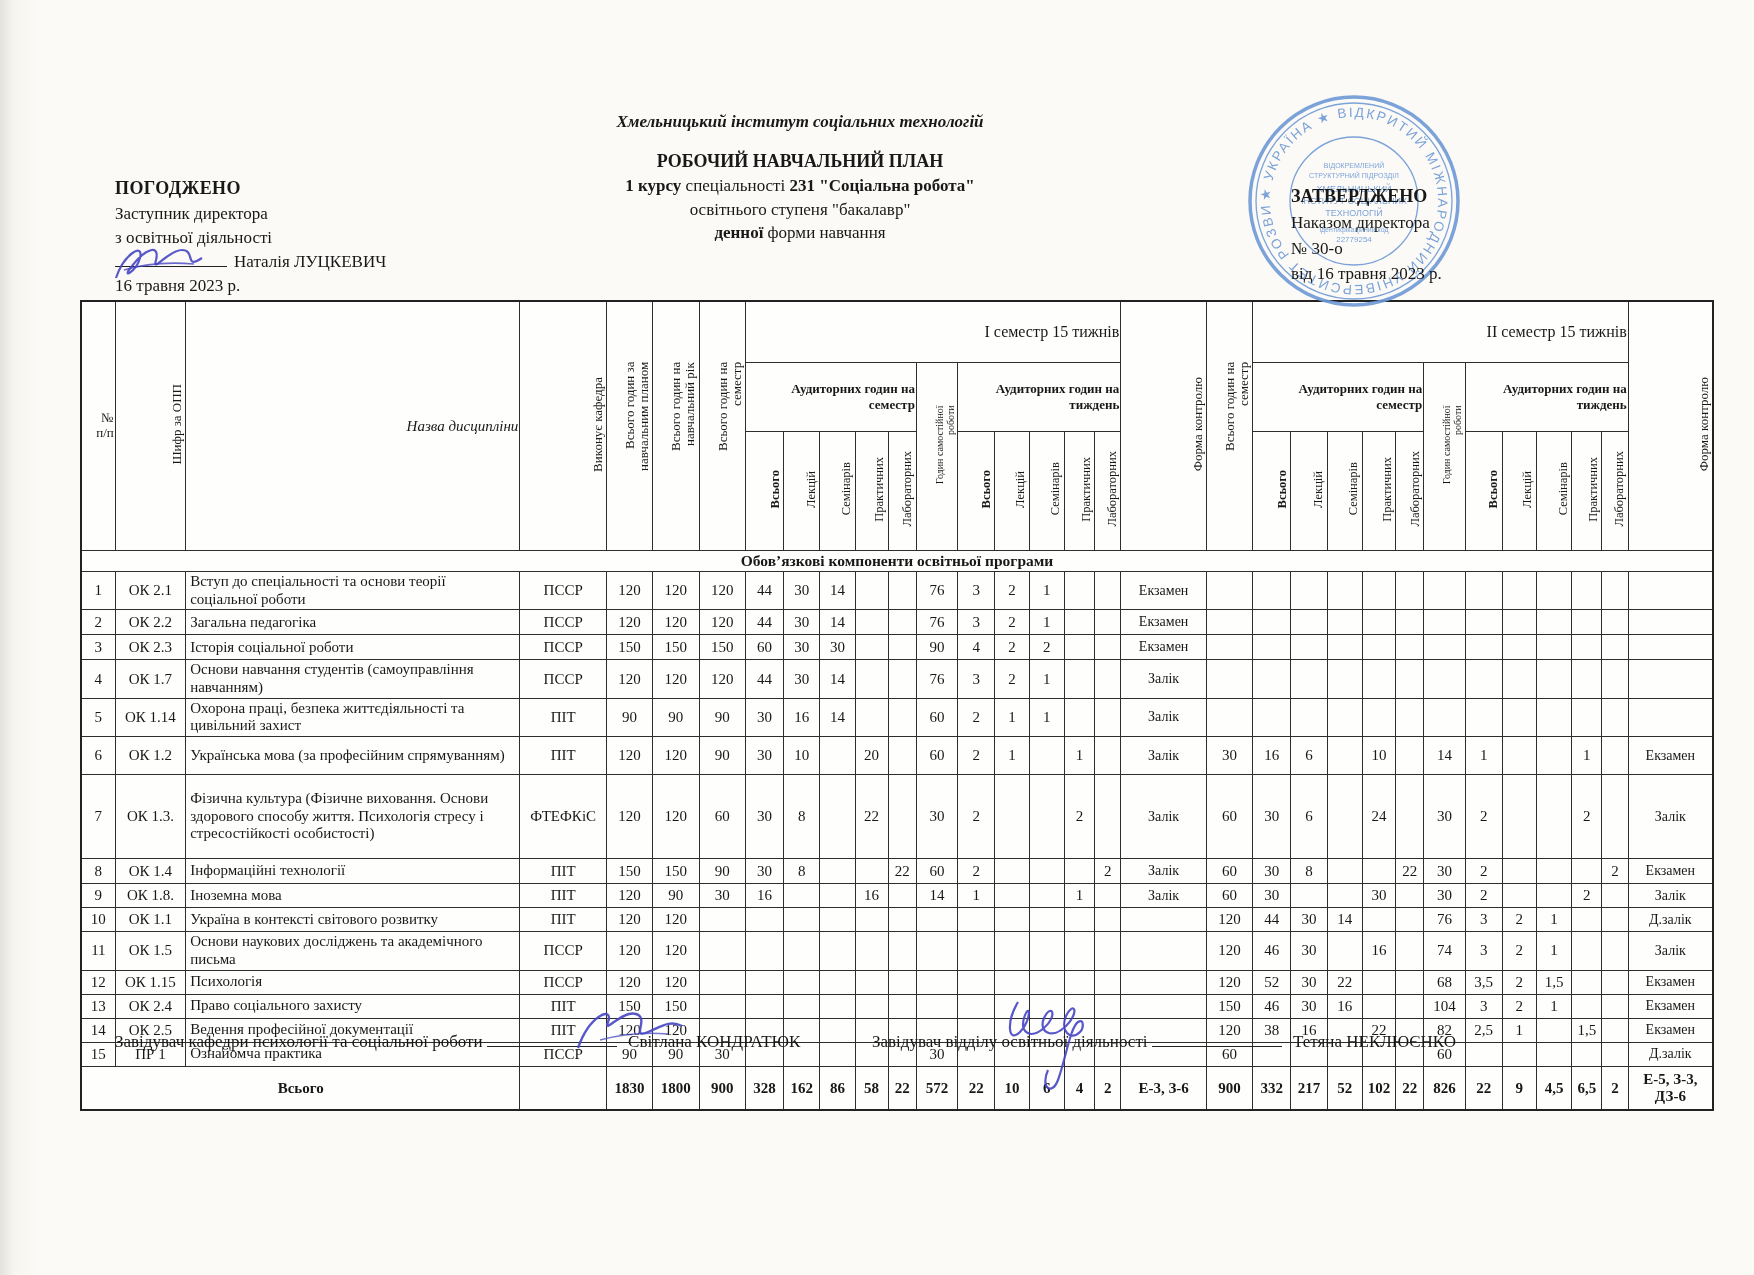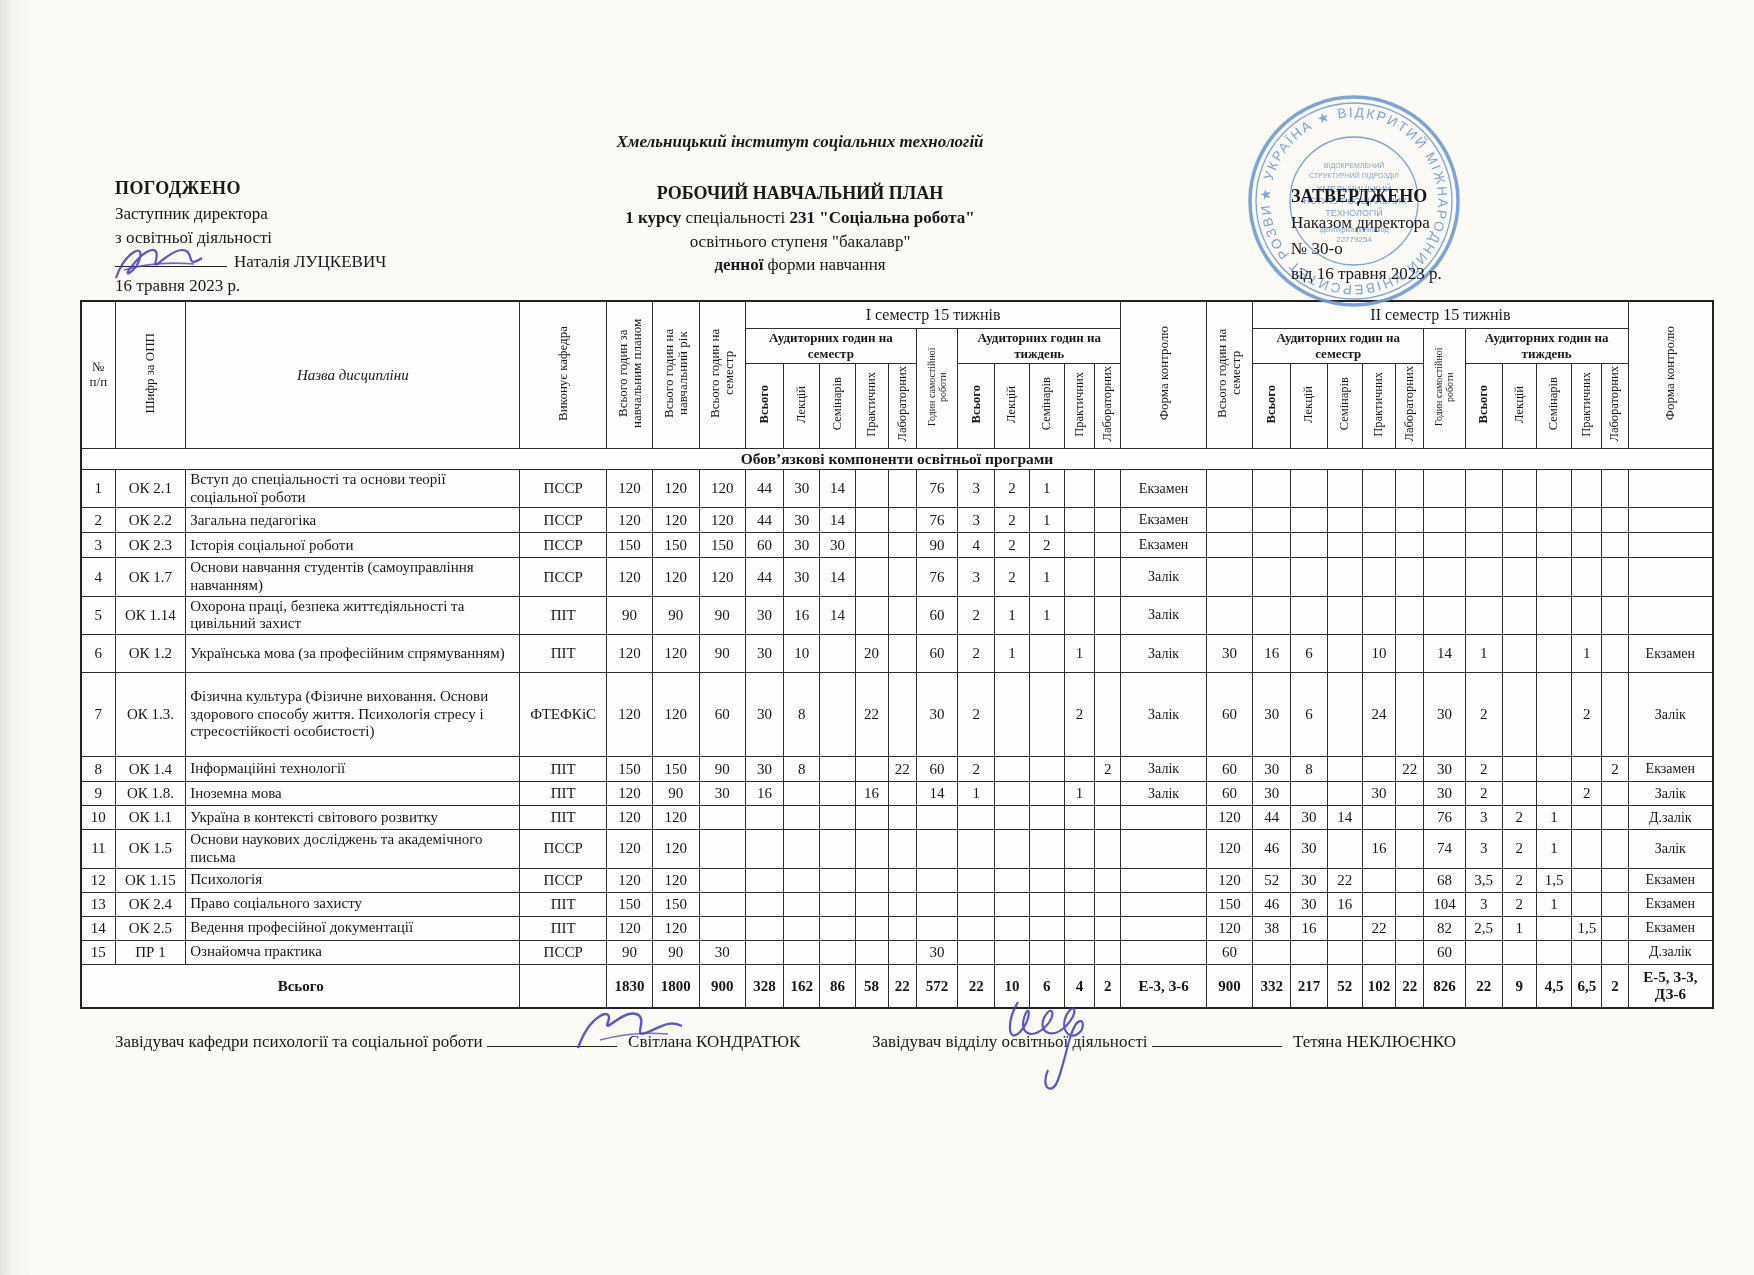--- a/index.html
+++ b/index.html
@@ -2,42 +2,42 @@
 <html><head>
 <meta charset="utf-8">
 <style>
   html,body{margin:0;padding:0;background:#d9d9d4;}
   .page{
     position:relative; width:1754px; height:1275px; margin:0 auto;
     background:linear-gradient(90deg,#e3e2dc 0px,#f6f5f0 14px,#fbfaf6 40px,#fbfaf6 100%);
     font-family:"Liberation Serif","DejaVu Serif",serif; color:#181818; overflow:hidden;
   }
   .b{font-weight:bold;}
-  .i{font-style:italic;margin-top:20px;}
+  .i{font-style:italic;}
 
   
   .approve-left{position:absolute; left:115px; top:176px; width:330px; font-size:17px; line-height:1.42;}
   .approve-left .t{font-size:18px; font-weight:bold; letter-spacing:.4px;}
   .center-head{position:absolute; left:420px; top:110px; width:760px; text-align:center; font-size:17px; line-height:1.38;}
   .center-head .gap{height:16px;}
   .approve-right{position:absolute; left:1291px; top:183px; width:240px; font-size:17px; line-height:1.5; z-index:3;}
   .approve-right .t{font-size:18px; font-weight:bold;}
 
   .sigline{display:inline-block; width:112px; border-bottom:1px solid #222; height:13px; vertical-align:baseline; margin-right:7px;}
   .sigline.w130{width:130px;}
 
   .stamp{position:absolute; left:1243px; top:88px; width:222px; height:226px; z-index:1; opacity:.9;}
   .sig-svg{position:absolute; z-index:4; pointer-events:none;}
 
   
   .tblwrap{position:absolute; left:80px; top:300px;}
   table{border-collapse:collapse; table-layout:fixed; width:1634px; background:#fefefc;}
   th,td{border:1px solid #2e2e2e; padding:1px 2px; text-align:center; vertical-align:middle; overflow:hidden; font-size:15px;}
   table{border:2px solid #222;}
-  thead th{font-weight:normal; padding:1px 1px;}
+  thead th{font-weight:normal; padding:18px 1px;text-align:right;}
   thead tr.r1 th.banner{height:24px; font-size:16px;}
   thead tr.r2 th{height:22px; font-size:13px;}
   thead tr.r3 th{height:82px;}
   thead th .hh{white-space:pre-line; font-size:13px; line-height:1.15;}
   .vh{writing-mode:vertical-rl; transform:rotate(180deg); display:inline-block;
       max-height:124px; line-height:1.08; font-size:13px; white-space:normal;}
   thead tr.r3 .vh{max-height:78px; font-size:12.5px;}
   .vh.sm{font-size:10px; max-height:100px; line-height:1.12;}
   .namehead{font-size:15px;font-style:italic;}
   tbody td.name{text-align:left; padding:1px 4px; line-height:1.18; font-size:15px;}
@@ -84,21 +84,21 @@
   </div>
 
   <svg class="sig-svg" style="left:110px; top:236px;" width="120" height="52" viewBox="0 0 120 52">
     <path d="M6,42 C14,18 34,6 30,22 C26,36 10,44 22,30 C36,12 50,8 46,24 C42,38 58,14 72,14 C86,14 74,34 92,22" fill="none" stroke="#4646c4" stroke-width="2.2" opacity="0.9"></path>
     <path d="M14,34 C34,28 60,26 84,28" fill="none" stroke="#4646c4" stroke-width="1.6" opacity="0.8"></path>
   </svg>
 
   <div class="center-head">
     <div class="b i">Хмельницький інститут соціальних технологій</div>
     <div class="gap"></div>
-    <div class="b" style="font-size:18px;margin-top:12px;">РОБОЧИЙ НАВЧАЛЬНИЙ ПЛАН</div>
+    <div class="b" style="font-size:18px;">РОБОЧИЙ НАВЧАЛЬНИЙ ПЛАН</div>
     <div><span class="b">1 курсу</span><span> спеціальності </span><span class="b">231 "Соціальна робота"</span></div>
     <div>освітнього ступеня "бакалавр"</div>
     <div><span class="b">денної</span><span> форми навчання</span></div>
   </div>
 
   <div class="approve-right">
     <div class="t">ЗАТВЕРДЖЕНО</div>
     <div>Наказом директора</div>
     <div>№ 30-о</div>
     <div>від 16 травня 2023 р.</div>

